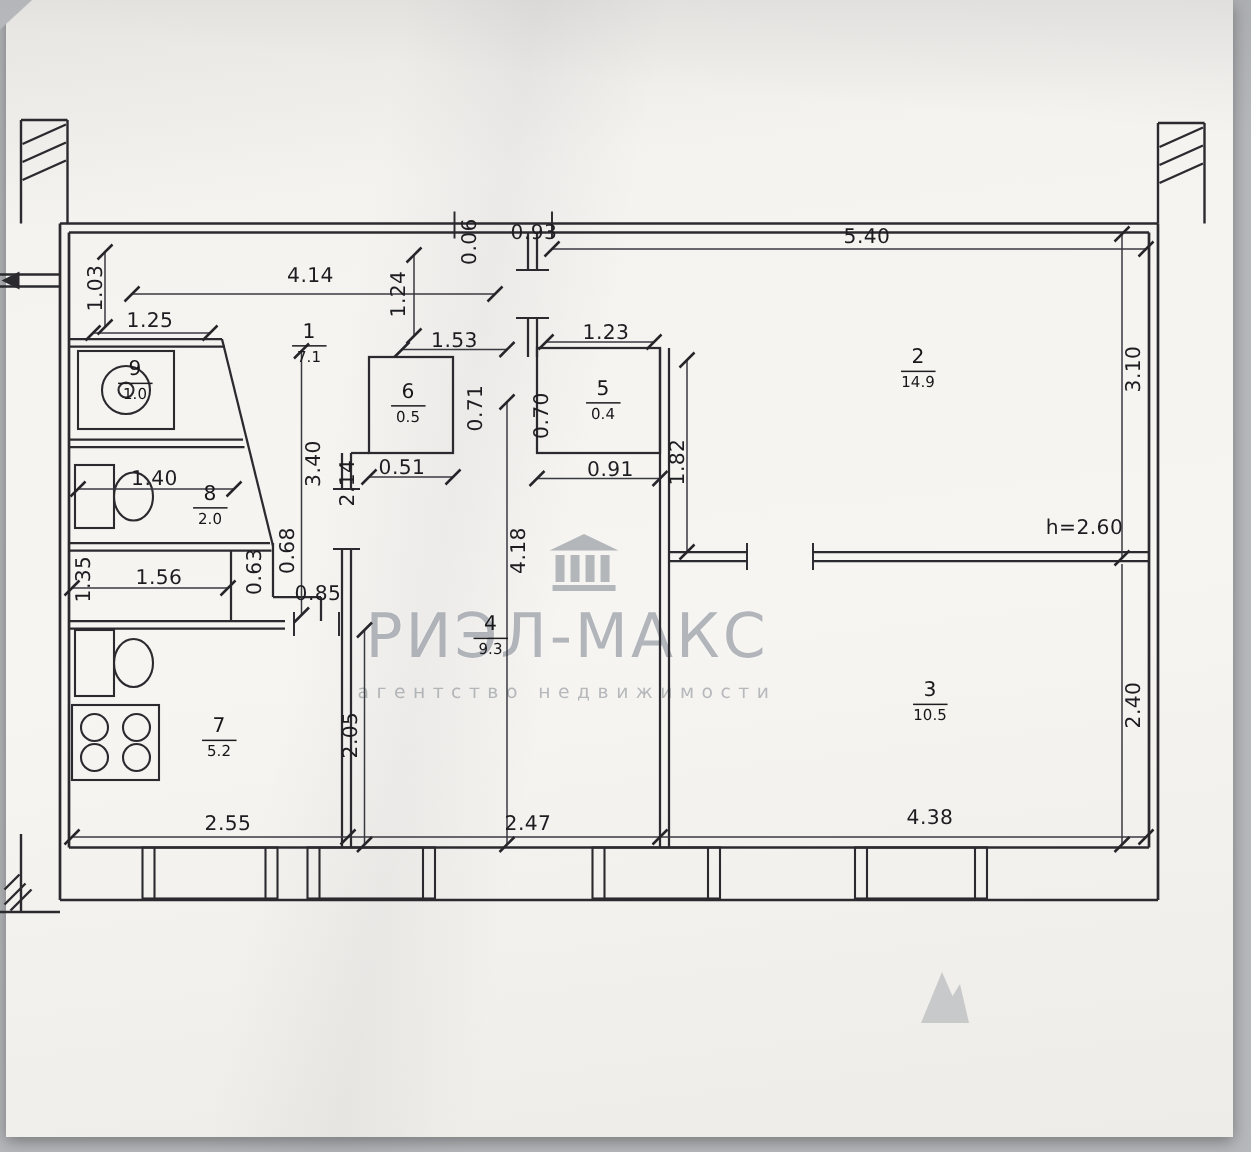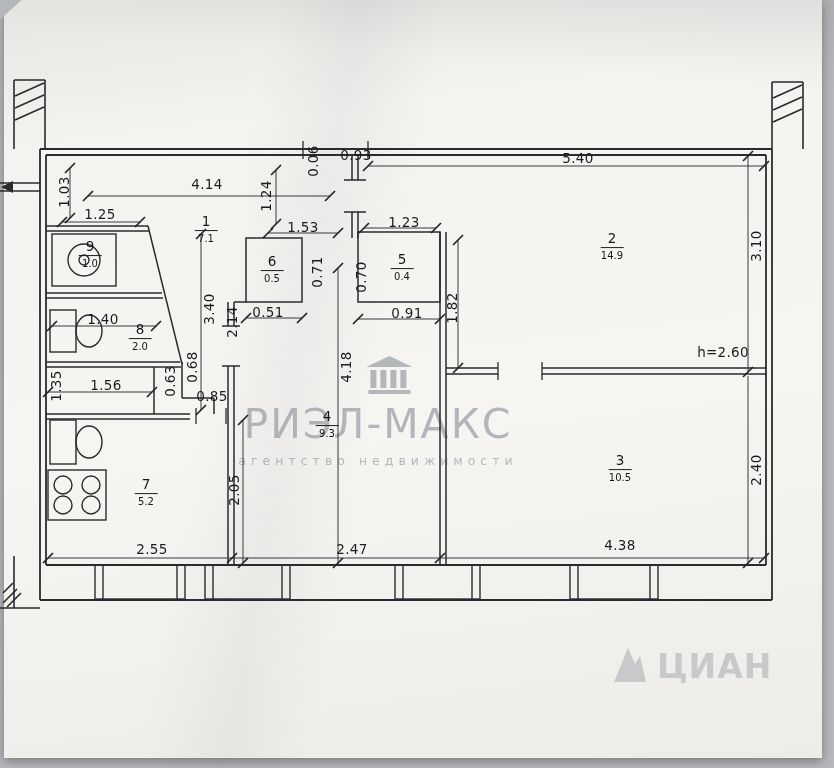--- a/index.html
+++ b/index.html
@@ -262,15 +262,14 @@
     <span class="dim" style="left:620px;top:545px">4.38</span>
     <span class="dim v" style="left:756px;top:470px">2.40</span>
   </div>
 
   <div class="wm-cian">
     <span>
       <svg width="40" height="44" viewBox="0 0 40 44">
         <path d="M6 40 L20 6 L27 22 L32 14 L38 40 Z" fill="rgba(139,145,152,.40)"></path>
       </svg>
     </span>
-    <span class="cian-text">ЦИАН</span>
   </div>
 </div>
 
 </body></html>

